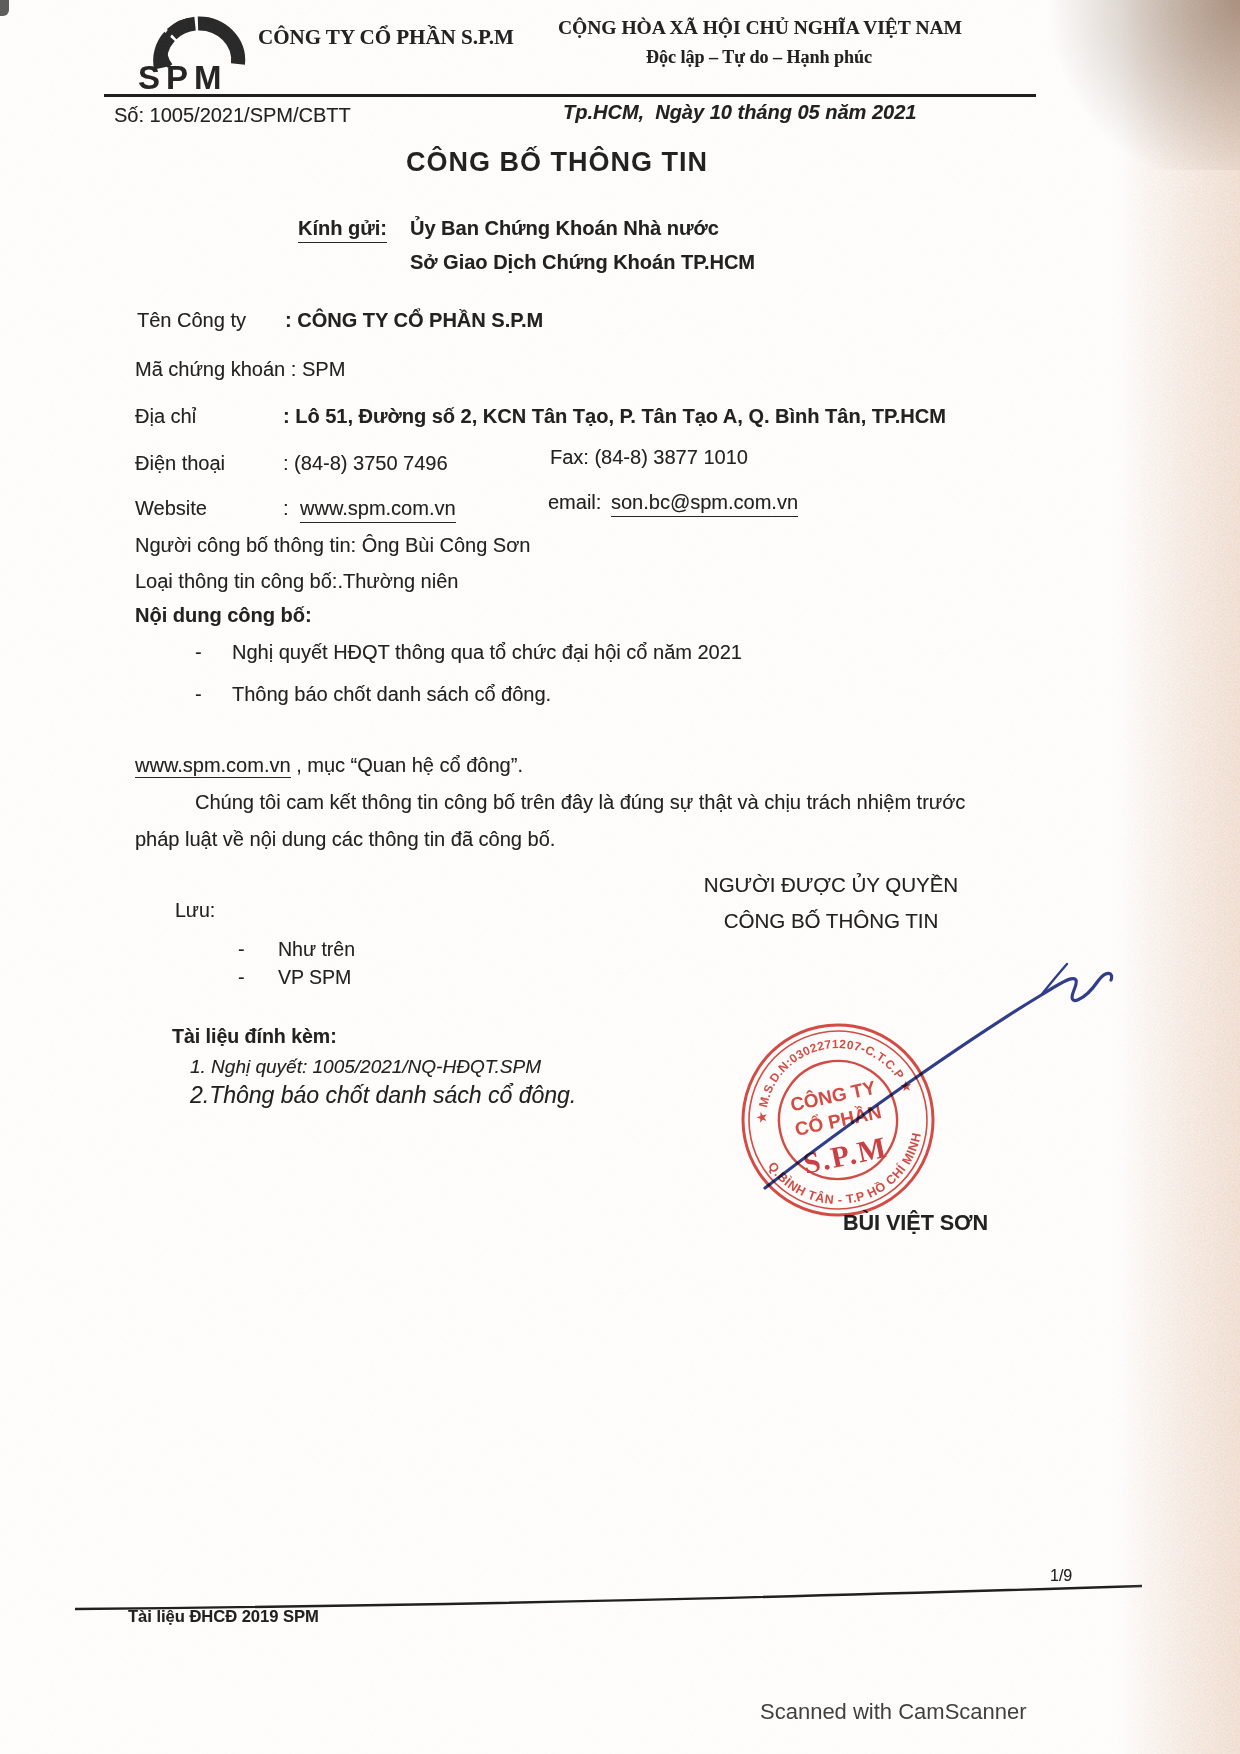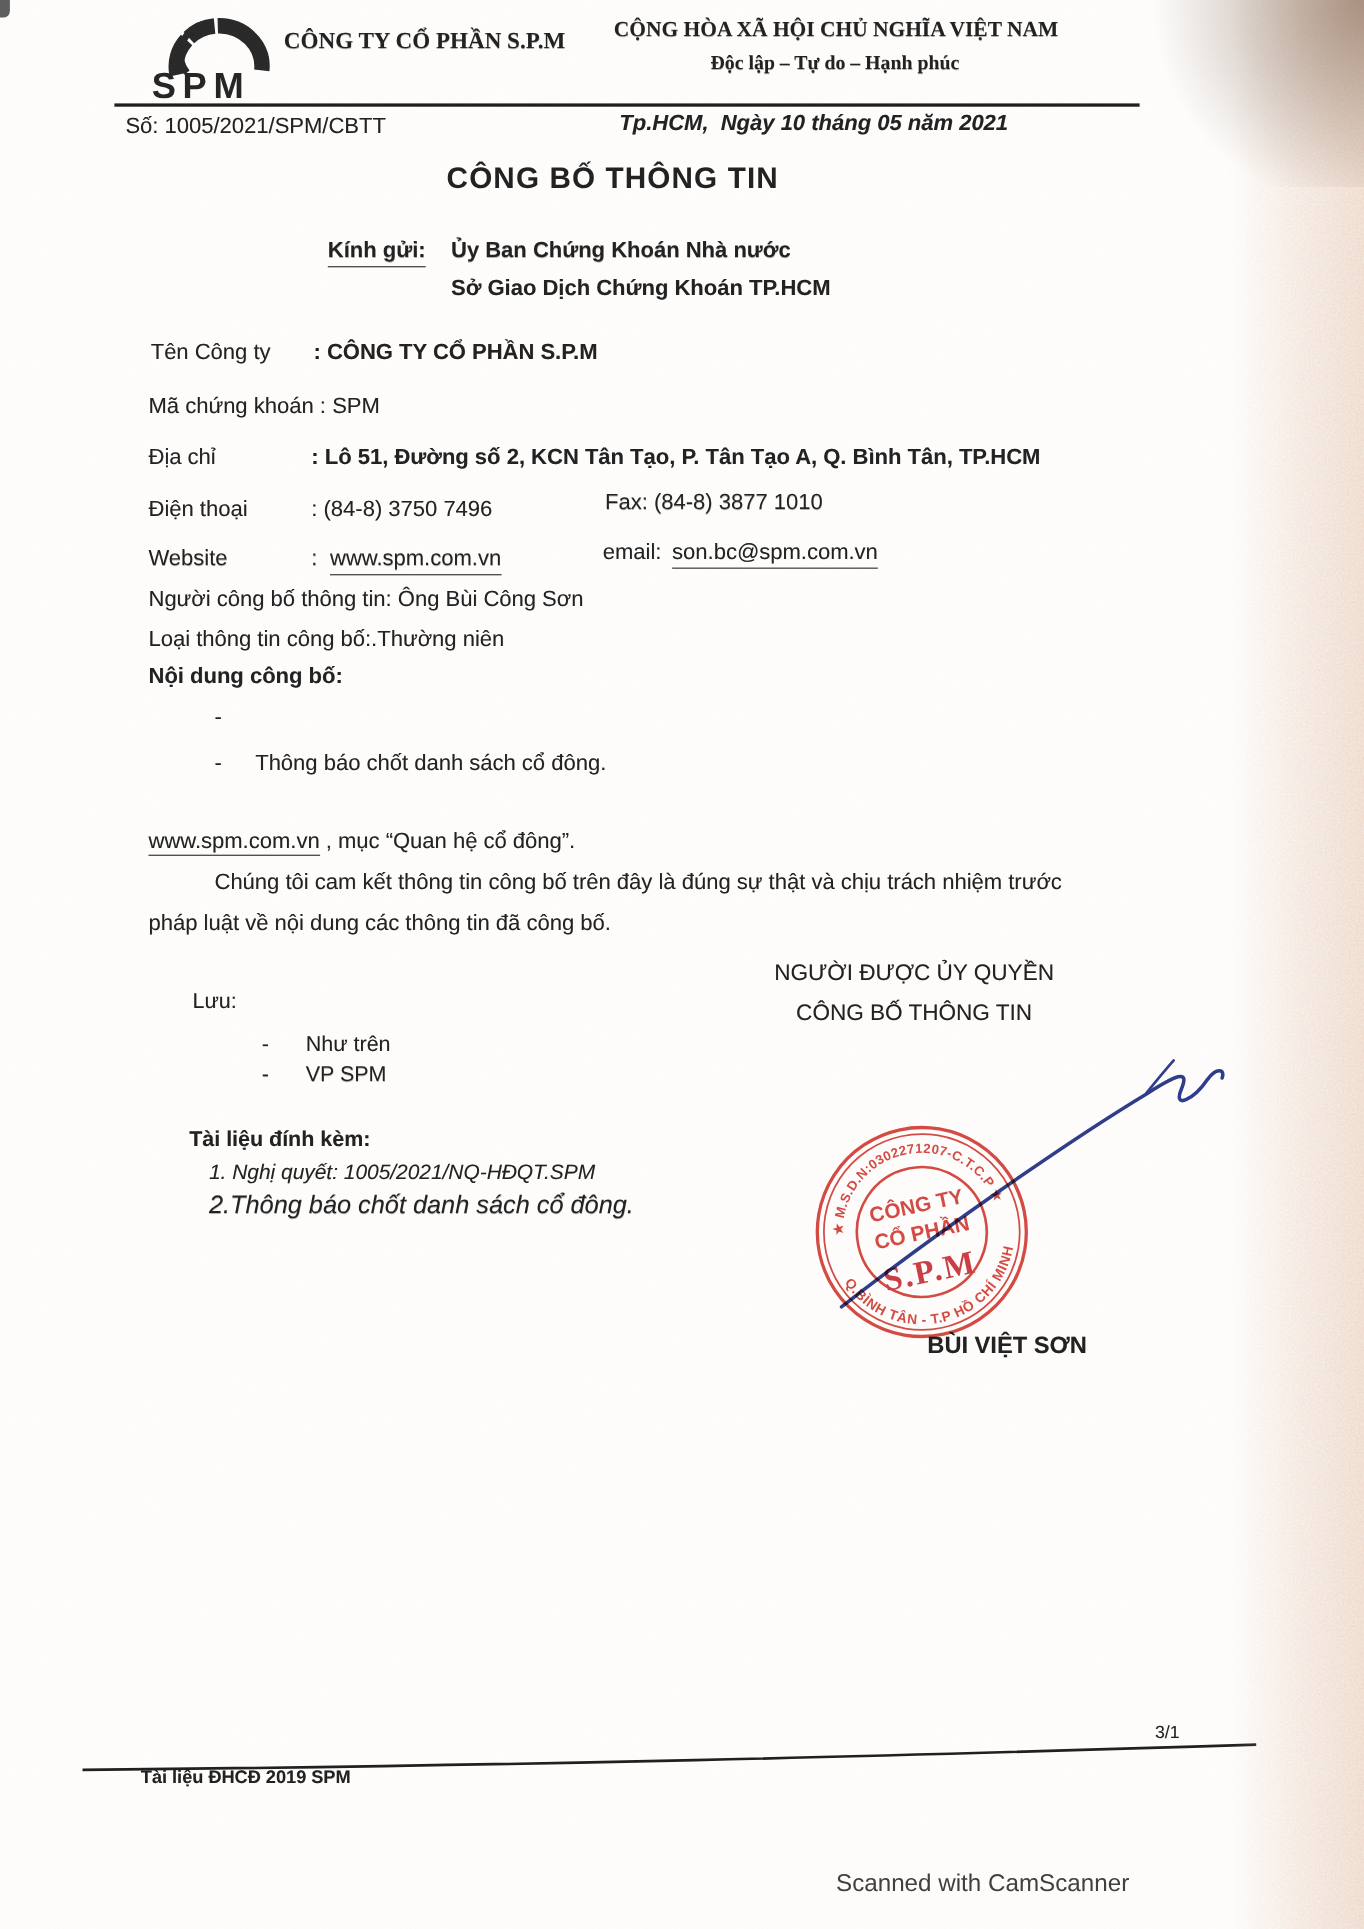--- a/index.html
+++ b/index.html
@@ -84,20 +84,21 @@
   <div class="t" style="left:283px;top:496px;">:</div>
   <div class="t ul" style="left:300px;top:496px;">www.spm.com.vn</div>
   <div class="t" style="left:548px;top:490px;">email:</div>
   <div class="t ul" style="left:611px;top:490px;">son.bc@spm.com.vn</div>
 
   <div class="t" style="left:135px;top:533px;">Người công bố thông tin: Ông Bùi Công Sơn</div>
   <div class="t" style="left:135px;top:569px;">Loại thông tin công bố:.Thường niên</div>
   <div class="t b" style="left:135px;top:603px;">Nội dung công bố:</div>
 
   <div class="t" style="left:195px;top:640px;">-</div>
+  <div class="t" style="left:232px;top:640px;">Nghị quyết HĐQT thông qua tổ chức đại hội cổ năm 2021</div>
   <div class="t" style="left:195px;top:682px;">-</div>
   <div class="t" style="left:232px;top:682px;">Thông báo chốt danh sách cổ đông.</div>
 
   <div class="t" style="left:135px;top:753px;">
     <span class="ul">www.spm.com.vn</span><span>&nbsp;, mục “Quan hệ cổ đông”.</span>
   </div>
 
   <div class="t" style="left:195px;top:790px;">Chúng tôi cam kết thông tin công bố trên đây là đúng sự thật và chịu trách nhiệm trước</div>
   <div class="t" style="left:135px;top:827px;">pháp luật về nội dung các thông tin đã công bố.</div>
 
@@ -137,21 +138,21 @@
     <path d="M 20,258 C 105,192 225,108 298,64 C 323,48 337,41 329,60 C 321,79 340,70 353,51 C 361,40 369,42 366,50" fill="none" stroke="#2c3a8a" stroke-width="3.2" stroke-linecap="round"></path>
     <path d="M 297,64 C 305,54 315,42 322,34" fill="none" stroke="#2c3a8a" stroke-width="2.4" stroke-linecap="round"></path>
   </svg>
 
   <div class="t b" style="left:843px;top:1210px;font-size:21.5px;">BÙI VIỆT SƠN</div>
 
   <svg class="footer-line" width="1080" height="32" viewBox="0 0 1080 32">
     <path d="M 5,27 C 420,23 720,15 1072,4" fill="none" stroke="#1c1c1c" stroke-width="2.4"></path>
   </svg>
   <div class="t b" style="left:128px;top:1606px;font-size:16.5px;">Tài liệu ĐHCĐ 2019 SPM</div>
-  <div class="t" style="left:1050px;top:1566px;font-size:16px;">3/1</div>
+  <div class="t" style="left:1050px;top:1566px;font-size:16px;">1/9</div>
   <div class="t" style="left:760px;top:1698px;font-size:22px;color:#3d3d3d;text-shadow:none;">Scanned with CamScanner</div>
 
   <div class="warm-edge"></div>
   <svg class="noise-band" width="150" height="1754">
     <defs>
       <filter id="nz" x="0" y="0" width="100%" height="100%">
         <feTurbulence type="fractalNoise" baseFrequency="0.55" numOctaves="2" seed="7"></feTurbulence>
         <feColorMatrix type="matrix" values="0 0 0 0 0.84  0 0 0 0 0.60  0 0 0 0 0.48  0.95 0.45 0 0 -0.50"></feColorMatrix>
       </filter>
     </defs>

